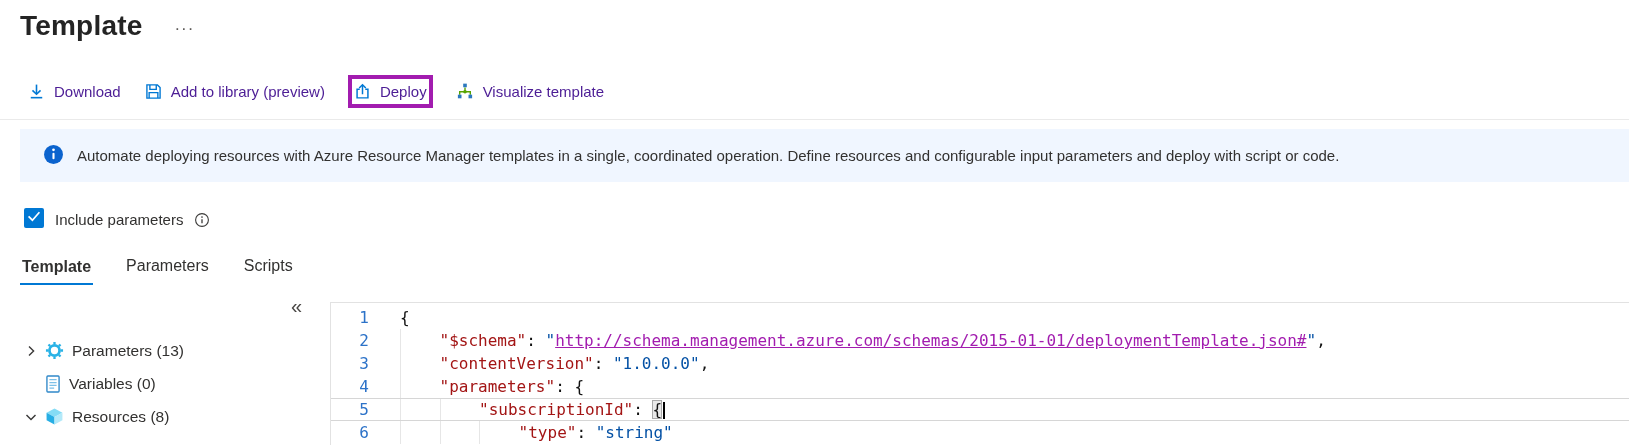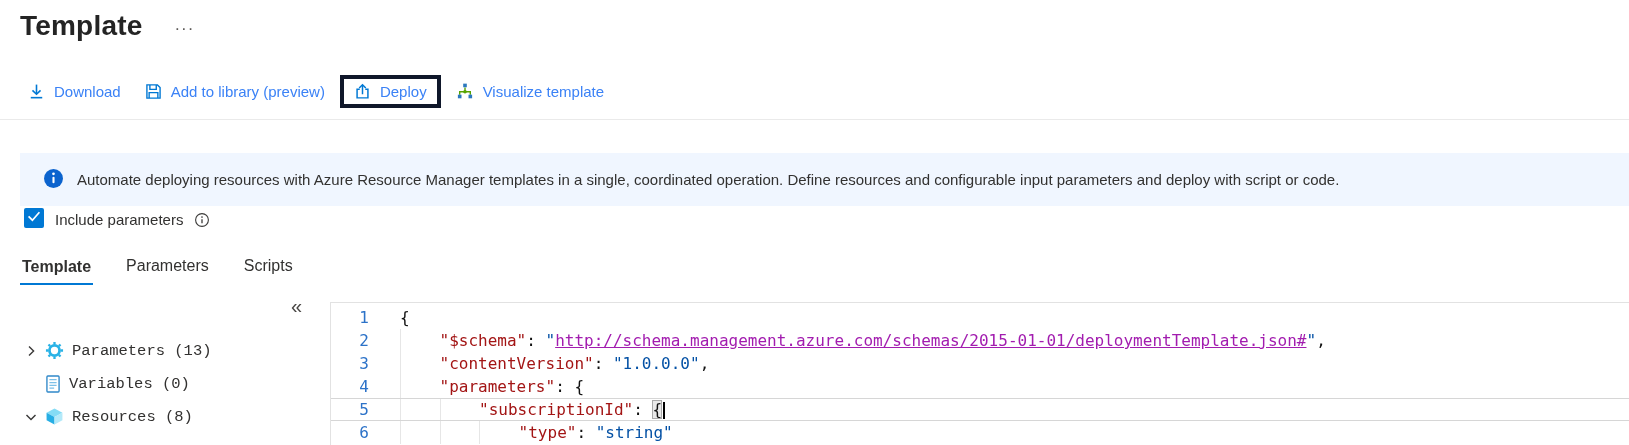--- a/index.html
+++ b/index.html
@@ -7,39 +7,39 @@
   body {
     width:1629px; height:445px; position:relative; overflow:hidden;
     font-family:"Liberation Sans", sans-serif; color:#323130;
   }
   
   .header { position:absolute; left:20px; top:0; height:52px; display:flex; align-items:center; gap:28px; }
   .page-title { font-size:28px; font-weight:700; color:#242424; letter-spacing:.2px; }
   .more-btn { font-size:17px; color:#5d5a58; letter-spacing:1px; cursor:pointer; padding:2px 4px; margin-top:6px; }
   
   .toolbar { position:absolute; left:16px; top:66px; right:0; height:50px; display:flex; align-items:center; }
-  .tb-item { display:flex; align-items:center; gap:9px; padding:8px 12px; font-size:15px; color:#3b82f6; cursor:pointer; white-space:nowrap; }
-  .tb-item.hl { border:4px solid #0f172a; padding:4px 10px; margin:0 3px; }
+  .tb-item { display:flex; align-items:center; gap:9px; padding:8px 12px; font-size:15px; color:#4c1d95; cursor:pointer; white-space:nowrap; }
+  .tb-item.hl { border:4px solid #a21caf; padding:4px 2px; margin:0 11px; }
   .tb-item .icon { display:flex; align-items:center; }
   .toolbar-divider { position:absolute; left:0; right:0; top:119px; height:1px; background:#eaeaea; }
   
-  .banner { position:absolute; left:20px; right:0; top:153px; height:53px; background:#f0f6ff;
+  .banner { position:absolute; left:20px; right:0; top:129px; height:53px; background:#f0f6ff;
             display:flex; align-items:center; gap:13px; padding-left:23px; font-size:15px; color:#323130; }
   .banner-link { color:#0078d4; cursor:pointer; white-space:nowrap; }
   
   .include-row { position:absolute; left:24px; top:202px; display:flex; align-items:flex-end; gap:11px; height:26px; }
   .checkbox { width:20px; height:20px; background:#0078d4; border-radius:2px; display:flex; align-items:center; justify-content:center; cursor:pointer; }
   .include-label { font-size:15px; color:#323130; }
   
   .tabs { position:absolute; left:20px; top:244px; display:flex; gap:31px; align-items:flex-end; height:41px; }
   .tab { font-size:16px; color:#323130; padding:6px 2px 10px 2px; cursor:pointer; }
   .tab.active { font-weight:700; padding-bottom:7.5px; border-bottom:2.5px solid #0078d4; }
   
   .collapse-btn { position:absolute; left:291px; top:296px; font-size:20px; color:#484644; cursor:pointer; line-height:1; }
-  .tree { position:absolute; left:24px; top:334px; width:290px;font-family:Liberation Mono, monospace; }
+  .tree { position:absolute; left:24px; top:334px; width:290px; }
   .tree-row { height:33px; display:flex; align-items:center; gap:8px; cursor:pointer; }
   .tree-row .chev { width:13px; display:flex; align-items:center; justify-content:center; }
   .tree-row .icon { display:flex; align-items:center; }
   .tree-label { font-size:15.5px; color:#323130; }
   
   .editor { position:absolute; left:330px; top:302px; right:0; bottom:0; border-top:1px solid #e2e2e2; border-left:1px solid #e2e2e2; background:#fff; padding-top:3px; overflow:hidden; }
   .code-line { height:23px; line-height:23px; display:flex; font-family:"DejaVu Sans Mono","Liberation Mono",monospace; font-size:16px; }
   .code-line.current { border-top:1px solid #d6d6d6; border-bottom:1px solid #d6d6d6; line-height:21px; }
   .ln { width:38px; flex-shrink:0; text-align:right; color:#2c72c8; }
   .lc { padding-left:31px; white-space:pre; color:#000; }

